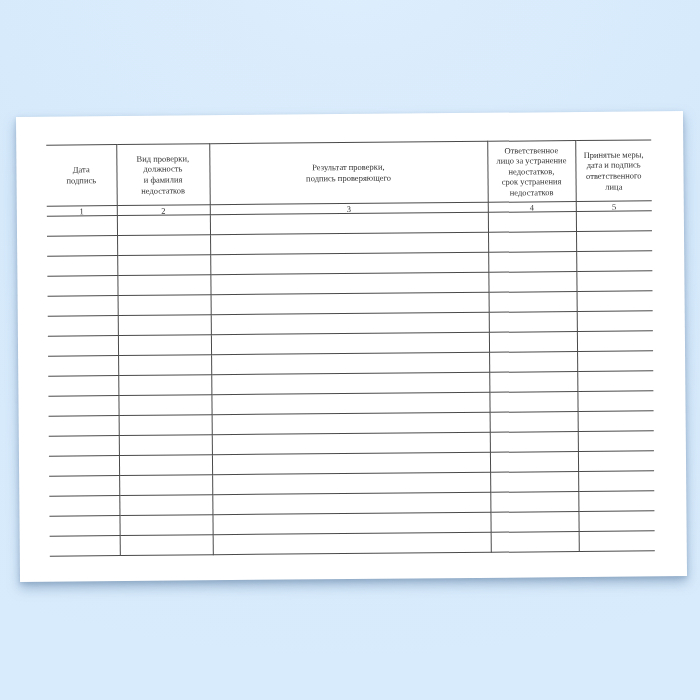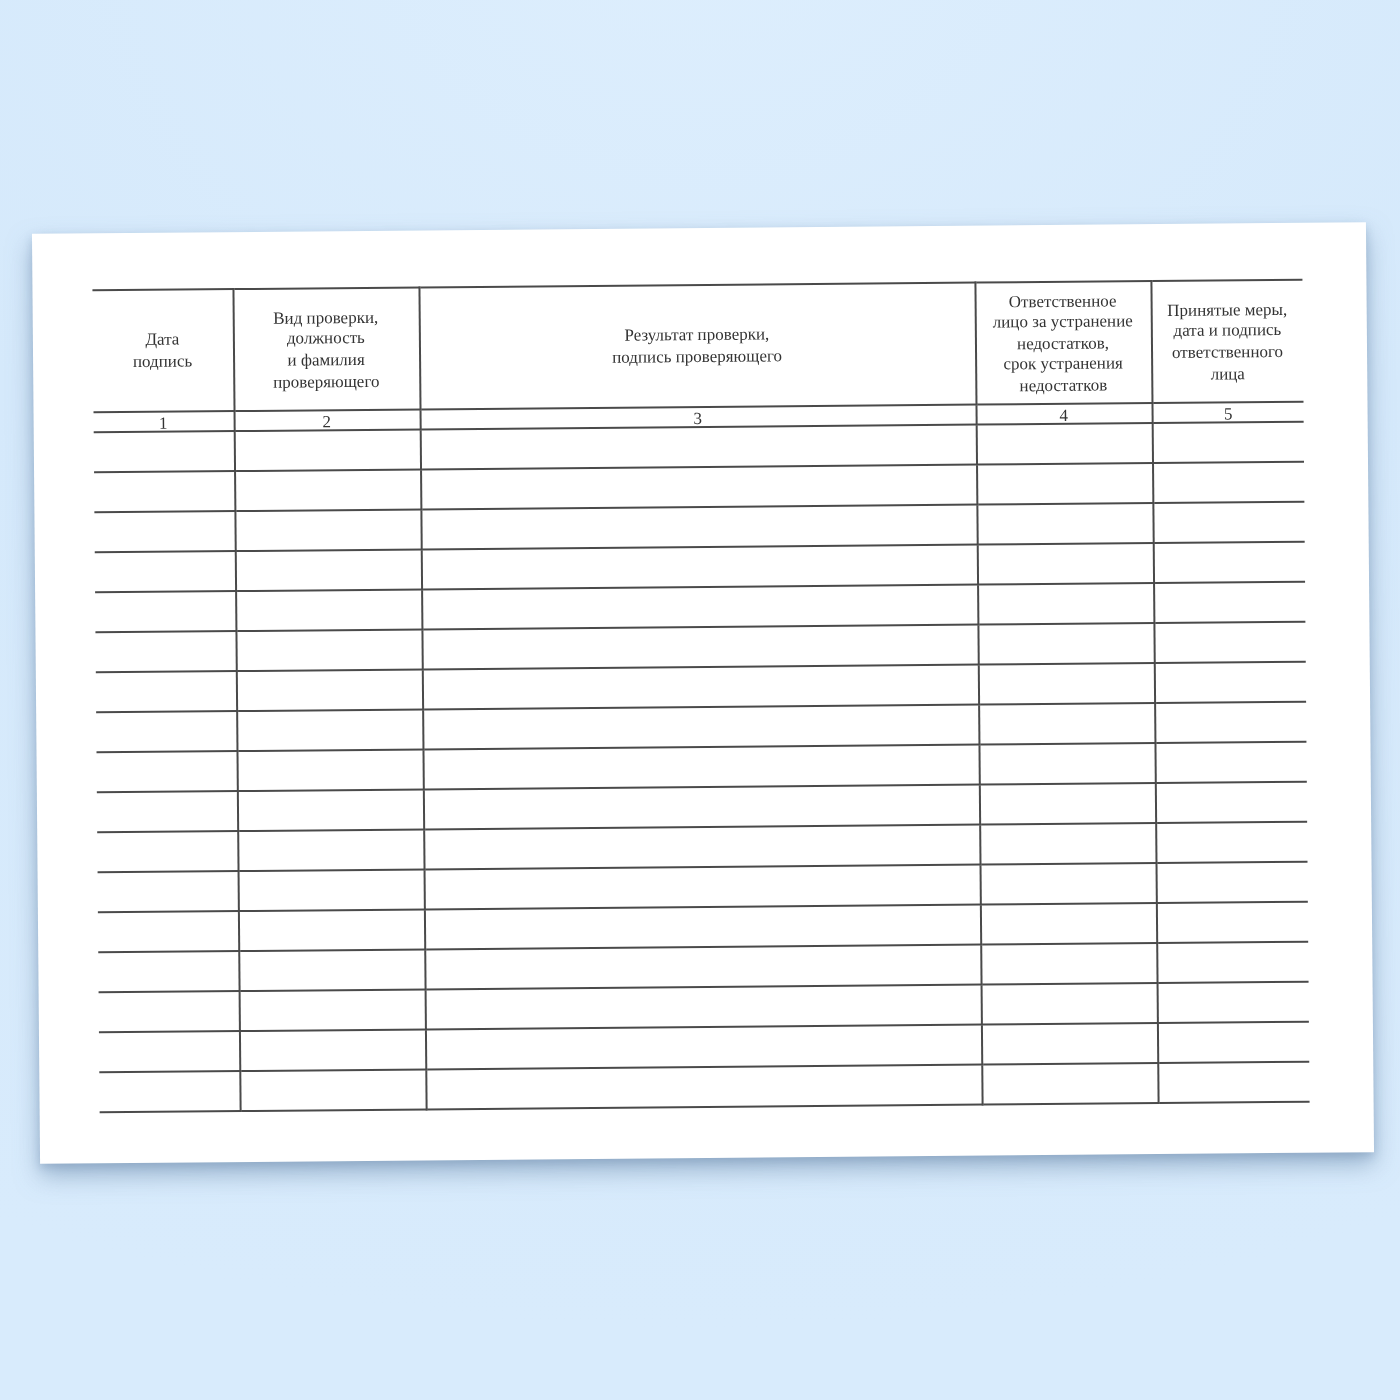--- a/index.html
+++ b/index.html
@@ -81,21 +81,21 @@
         <col class="c4">
         <col class="c5">
     </colgroup>
     <thead>
       <tr class="header-row">
         <th>Дата
 подпись</th>
         <th>Вид проверки,
 должность
 и фамилия
-проверяющего</th>
+недостатков</th>
         <th>Результат проверки,
 подпись проверяющего</th>
         <th>Ответственное
 лицо за устранение
 недостатков,
 срок устранения
 недостатков</th>
         <th>Принятые меры,
 дата и подпись
 ответственного

